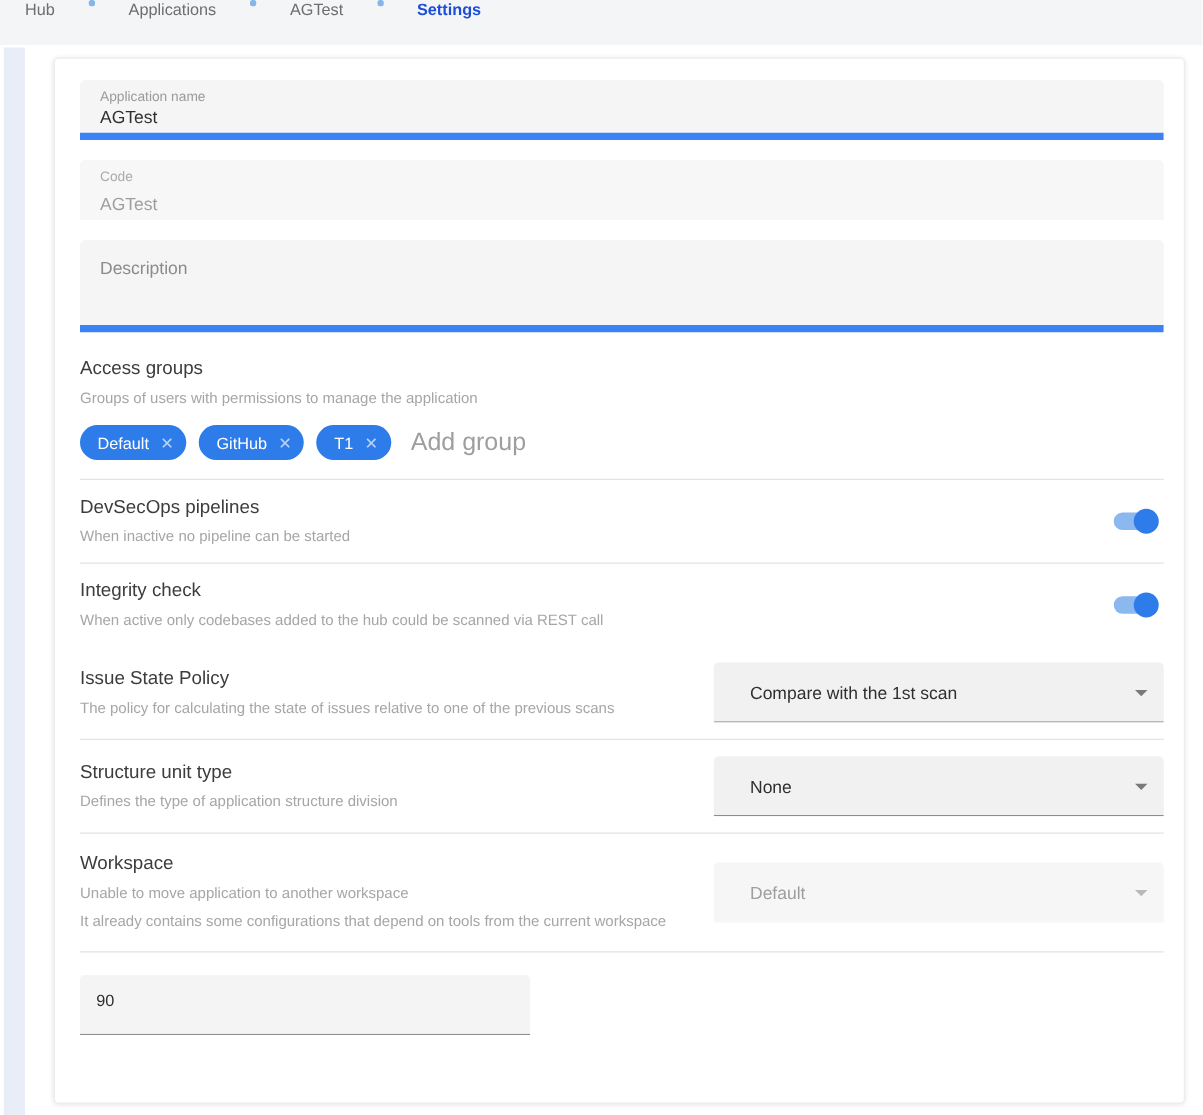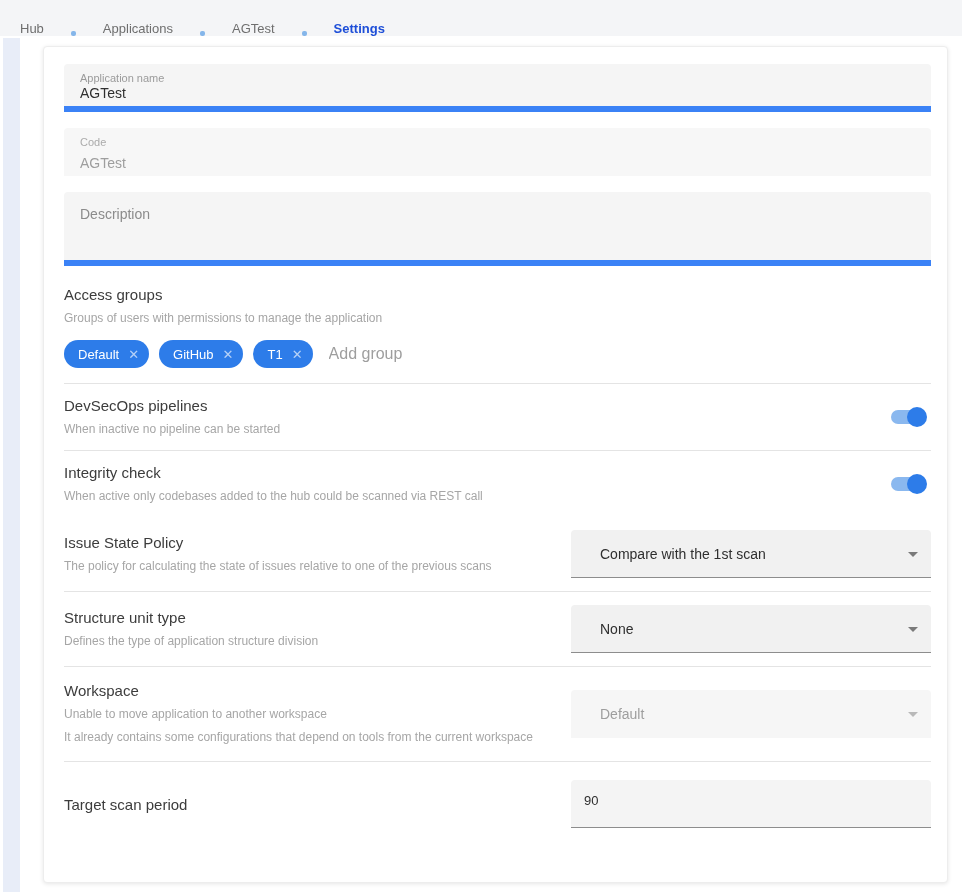--- a/index.html
+++ b/index.html
@@ -10,21 +10,21 @@
     position: relative;
     overflow: hidden;
     color: #333;
   }
 
   
   .topbar {
     height: 36px;
     background: #f4f5f7;
     display: flex;
-    align-items: flex-end;
+    align-items: flex-start;
     padding-left: 20px;
     gap: 18px;
   }
   .crumb { font-size: 13px; color: #6e6e6e; cursor: pointer; }
   .crumb.current { color: #1d4ed8; font-weight: 700; cursor: default; }
   .crumb-dot {
     width: 5px; height: 5px; border-radius: 2px;
     background: #85b6ea;
     display: inline-block;
     margin: 0 9px;
@@ -109,21 +109,21 @@
   }
   .chip .chip-x {
     margin-left: 9px;
     color: rgba(255,255,255,0.65);
     font-size: 13px;
     cursor: pointer;
   }
   .add-group {
     border: none; outline: none; background: transparent;
     font-family: "Liberation Sans", sans-serif;
-    font-size: 16px; color: #9e9e9e;
+    font-size: 20px; color: #9e9e9e;
     margin-left: 6px; width: 120px;
   }
   .add-group::placeholder { color: #9e9e9e; opacity: 1; }
 
   .divider { height: 1px; background: #e4e4e4; }
 
   .row {
     display: flex; align-items: center; justify-content: space-between;
     padding: 13px 0;
   }
@@ -307,23 +307,20 @@
       <div class="select disabled">
         <span class="sel-value">Default</span>
         <span class="caret"></span>
       </div>
     </div>
   </div>
 
   <div class="divider"></div>
 
   <div class="row target-row">
-    <div class="left">
-      <div class="section-title">Target scan period</div>
-    </div>
     <div class="right">
       <div class="num-input">
         <input value="90" style="">
       </div>
     </div>
   </div>
 
 </div>
 
 </body></html>

